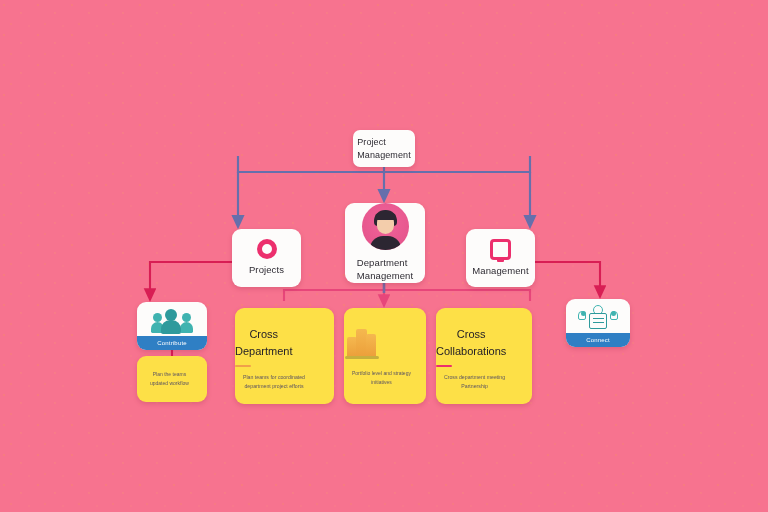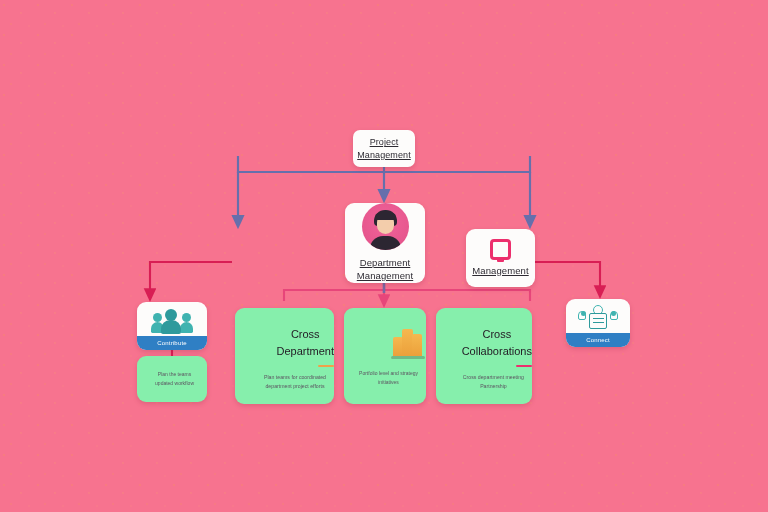--- a/index.html
+++ b/index.html
@@ -41,25 +41,23 @@
     display: flex;
     flex-direction: column;
     align-items: center;
     justify-content: center;
     box-sizing: border-box;
     z-index: 3;
   }
   .node-label {
     font-size: 9.5px;
     color: #2e2b33;
-    text-align: center;
     line-height: 1.35;
     letter-spacing: .1px;
     filter: blur(.35px);
-    text-decoration: underline;
   }
 
   
   #root-node {
     left: 353px; top: 130px;
     width: 62px; height: 37px;
     border-radius: 7px;
   }
   #root-node .node-label { font-size: 9px; }
 
@@ -136,26 +134,26 @@
     position: absolute;
     left: 8px; bottom: -6px;
     width: 31px; height: 20px;
     background: #2c2632;
     border-radius: 13px 13px 0 0;
   }
 
   
   .card {
     position: absolute;
-    background: #86efac;
+    background: #fde047;
     border-radius: 9px;
     box-shadow: 0 2px 5px rgba(120,15,45,.18);
     display: flex;
     flex-direction: column;
-    align-items: flex-end;
+    align-items: flex-start;
     box-sizing: border-box;
     z-index: 3;
   }
   .card-title {
     font-size: 11px;
     color: #242027;
     text-align: center;
     line-height: 1.55;
     filter: blur(.3px);
   }
@@ -399,20 +397,24 @@
     </g>
   </svg>
 
   <div class="node" id="root-node">
     <div class="node-label">
       <span>Project</span><br>
       <span>Management</span>
     </div>
   </div>
 
+  <div class="node tier2" id="node-projects">
+    <div class="ring-icon"></div>
+    <div class="node-label">Projects</div>
+  </div>
 
   <div class="node" id="node-department">
     <div class="avatar">
       <div class="hair"></div>
       <div class="face"></div>
       <div class="fringe"></div>
       <div class="body"></div>
     </div>
     <div class="node-label" style="margin-top:7px">
       <span>Department</span><br>

